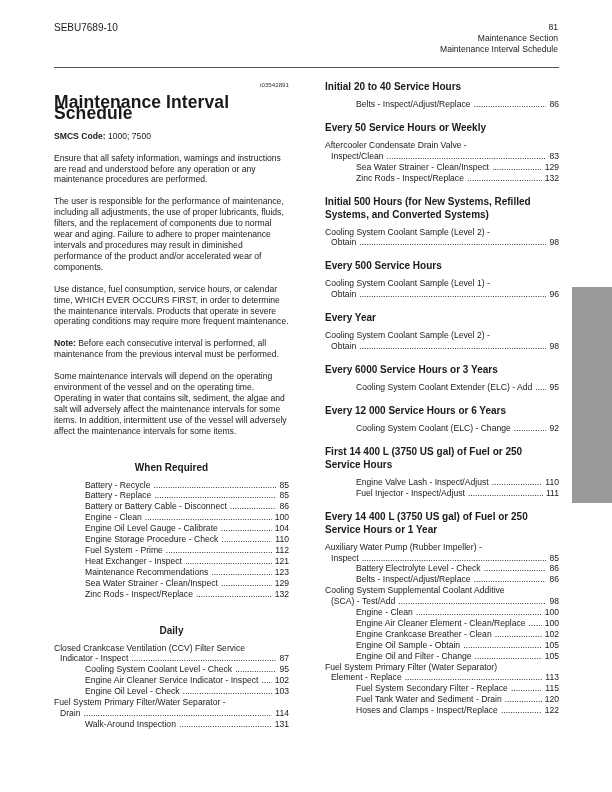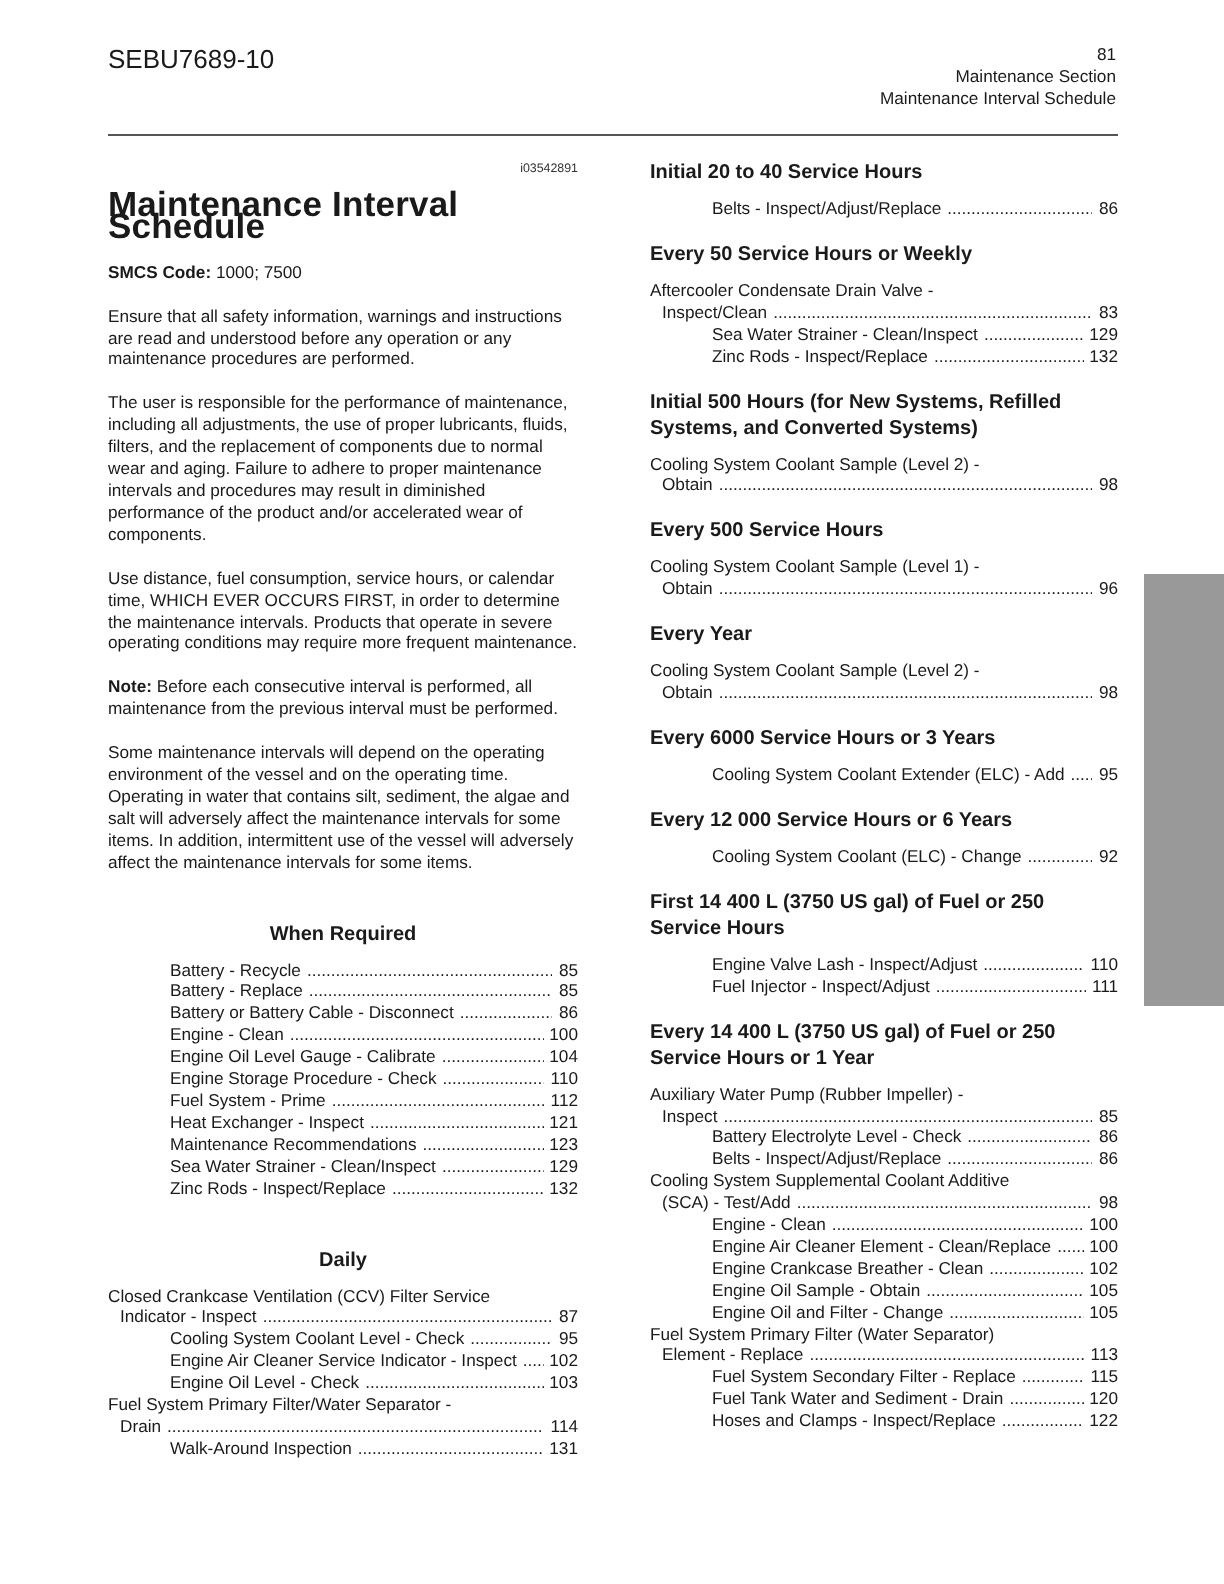--- a/index.html
+++ b/index.html
@@ -1,18 +1,18 @@
 <!DOCTYPE html>
 <html><head>
 <meta charset="utf-8">
 <style>
   html, body { margin: 0; padding: 0; background: #ffffff; }
   body { width: 612px; height: 792px; position: relative; overflow: hidden;
          font-family: "Liberation Sans", sans-serif; color: #1a1a1a; }
-  .hdr-left { position: absolute; left: 54px; top: 22px; font-size: 13px; }
+  .hdr-left { position: absolute; left: 54px; top: 22px; font-size: 10px; }
   .hdr-right { position: absolute; right: 54px; top: 22px; font-size: 8.6px; text-align: right; line-height: 11.2px; }
   .hdr-rule { position: absolute; left: 54px; top: 67px; width: 505px; height: 0; border-top: 1px solid #555; }
   .side-tab { position: absolute; left: 572px; top: 287px; width: 40px; height: 216px; background: #999999; }
 
   .col { position: absolute; font-size: 8.6px; line-height: 10.9px; }
   .col-left { left: 54px; top: 80px; width: 235px; }
   .col-right { left: 325px; top: 80px; width: 234px; }
 
   .docid { text-align: right; font-size: 6.2px; color: #333; margin-bottom: 6px; }
   .title { font-size: 17.5px; font-weight: bold; margin: 0 0 12px 0; letter-spacing: 0.1px; }

